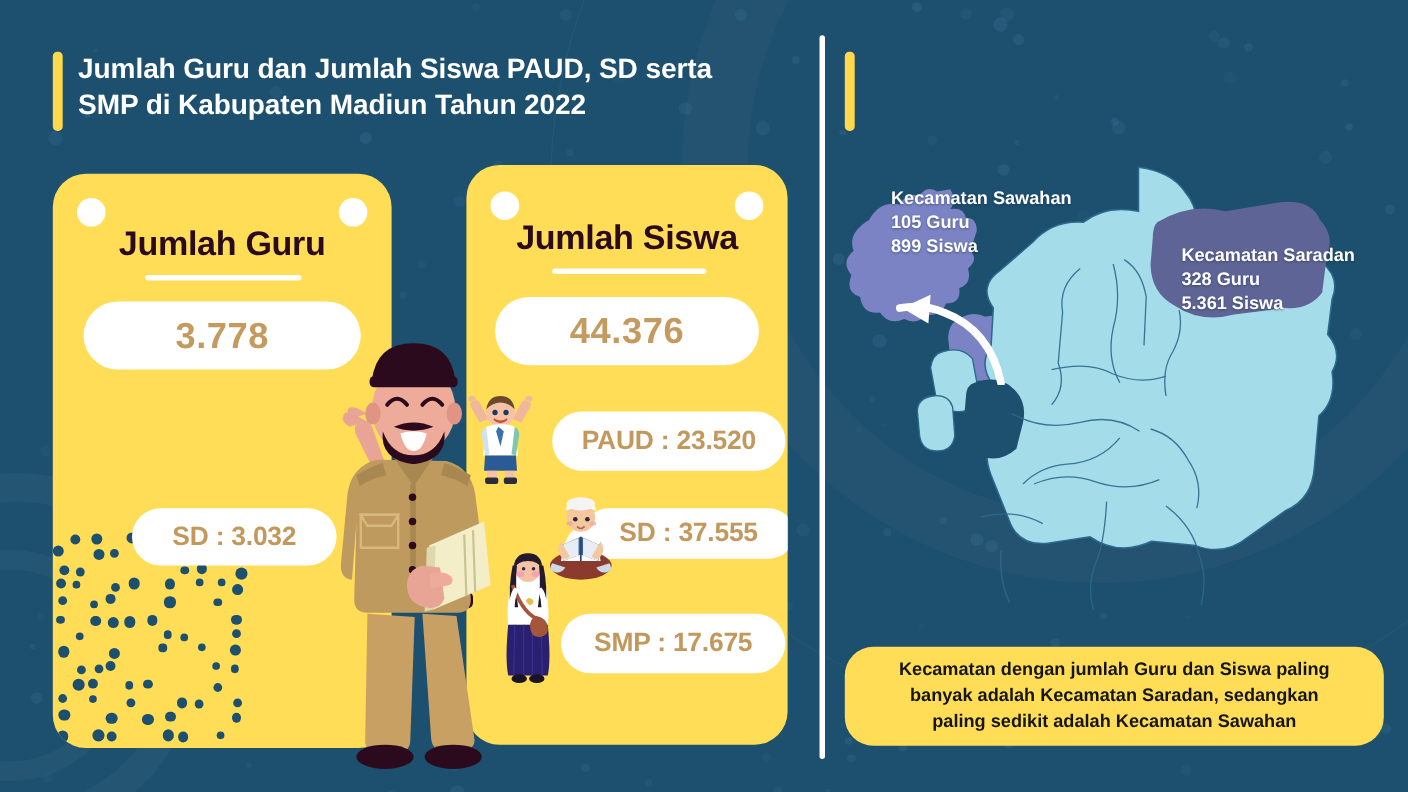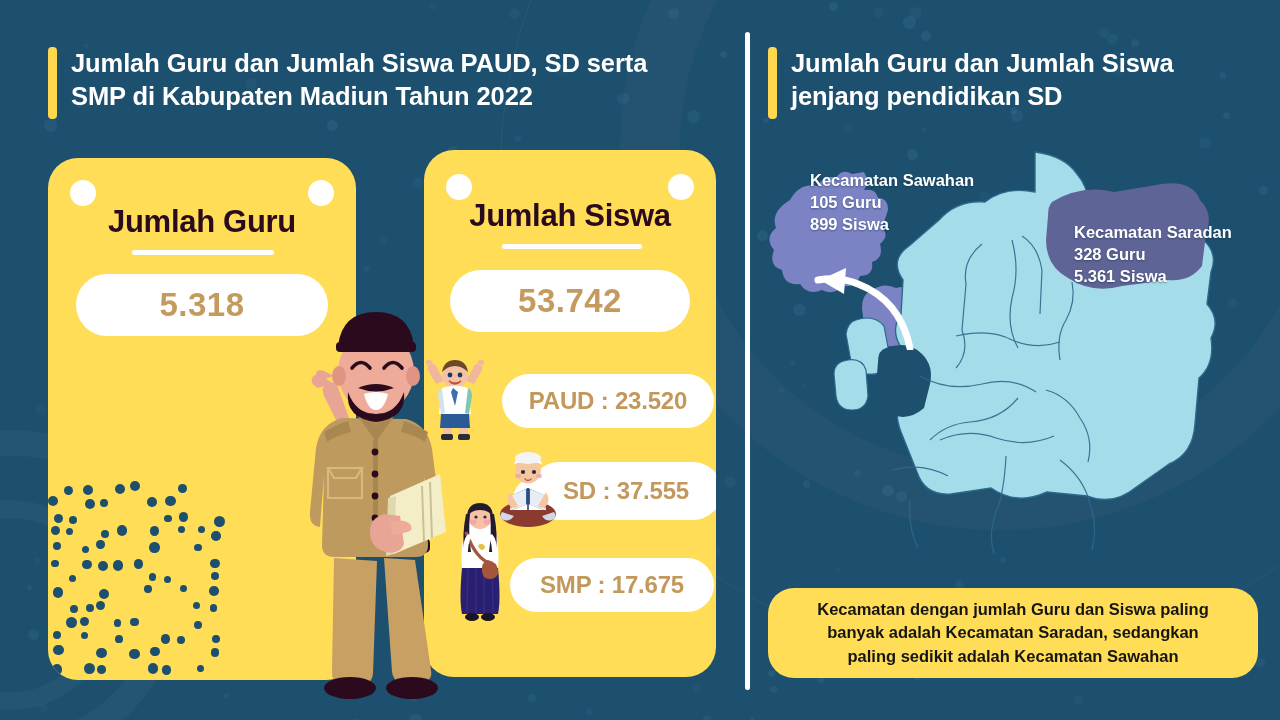--- a/index.html
+++ b/index.html
@@ -275,22 +275,20 @@
 <div class="divider"></div>
 
 <div class="title-block" id="title-left">
   <div class="title-bar"></div>
   <div class="title-text">Jumlah Guru dan Jumlah Siswa PAUD, SD serta
 SMP di Kabupaten Madiun Tahun 2022</div>
 </div>
 
 <div class="title-block" id="title-right">
   <div class="title-bar"></div>
-  <div class="title-text">Jumlah Guru dan Jumlah Siswa
-jenjang pendidikan SD</div>
 </div>
 
 <div class="stat-card" id="card-guru">
   <div class="card-dots" id="guru-dots">
       <div class="cdot" style="left: 16.2816px; top: 5.94601px; width: 9.02318px; height: 9.02318px;"></div>
       <div class="cdot" style="left: 34.5225px; top: 4.88439px; width: 10.5088px; height: 10.5088px;"></div>
       <div class="cdot" style="left: 66.9833px; top: 4.13374px; width: 10.028px; height: 10.028px;"></div>
       <div class="cdot" style="left: 82.1685px; top: 1.3499px; width: 9.92104px; height: 9.92104px;"></div>
       <div class="cdot" style="left: 130.196px; top: 4.42413px; width: 8.59398px; height: 8.59398px;"></div>
       <div class="cdot" style="left: 0.168853px; top: 15.7761px; width: 10.341px; height: 10.341px;"></div>
@@ -356,31 +354,32 @@
       <div class="cdot" style="left: 36.0308px; top: 182.893px; width: 10.8477px; height: 10.8477px;"></div>
       <div class="cdot" style="left: 49.0618px; top: 184.992px; width: 8.76139px; height: 8.76139px;"></div>
       <div class="cdot" style="left: 99.8582px; top: 183.39px; width: 10.4652px; height: 10.4652px;"></div>
       <div class="cdot" style="left: 113.568px; top: 185.205px; width: 9.62164px; height: 9.62164px;"></div>
       <div class="cdot" style="left: 148.699px; top: 185.383px; width: 7.11812px; height: 7.11812px;"></div>
     </div>
   <div class="punch" style="left:22px;top:22px;"></div>
   <div class="punch" style="right:22px;top:22px;"></div>
   <div class="card-head" style="top:46px;">Jumlah Guru</div>
   <div class="head-rule" style="left:84px;top:92px;width:142px;"></div>
-  <div class="total-pill" style="left:28px;top:116px;width:252px;height:62px;">5.318</div>
+  <div class="total-pill" style="left:28px;top:116px;width:252px;height:62px;">3.778</div>
+  <div class="lvl-pill" style="left:72px;top:304px;width:186px;height:52px;">SD : 3.032</div>
 </div>
 
 <div class="stat-card" id="card-siswa">
   <div class="punch" style="left:22px;top:24px;"></div>
   <div class="punch" style="right:22px;top:24px;"></div>
   <div class="card-head" style="top:48px;">Jumlah Siswa</div>
   <div class="head-rule" style="left:78px;top:94px;width:140px;"></div>
-  <div class="total-pill" style="left:26px;top:120px;width:240px;height:62px;">53.742</div>
+  <div class="total-pill" style="left:26px;top:120px;width:240px;height:62px;">44.376</div>
   <div class="lvl-pill" style="left:78px;top:224px;width:212px;height:54px;">PAUD : 23.520</div>
-  <div class="lvl-pill" style="left:106px;top:312px;width:192px;height:58px;">SD : 37.555</div>
+  <div class="lvl-pill" style="left:106px;top:312px;width:192px;height:46px;">SD : 37.555</div>
   <div class="lvl-pill" style="left:86px;top:408px;width:204px;height:54px;">SMP : 17.675</div>
 </div>
 
 <svg class="illus" id="teacher" viewBox="0 0 208 420">
 
   <path d="M68 128 L52 96 q-4 -10 4 -13 q8 -3 11 7 l10 28 Z" fill="#e8a596"></path>
   <path d="M46 88 q-8 -4 -6 -10 q2 -5 9 -2 l12 7 Z" fill="#e8a596"></path>
   <path d="M50 80 q-7 -2 -6 -7 q1 -4 8 -2 l10 5 Z" fill="#e8a596"></path>
 
   <path d="M62 258 L60 372 q-1 10 9 11 l22 1 q10 -1 10 -11 l4 -112 Z" fill="#c9a063"></path>

